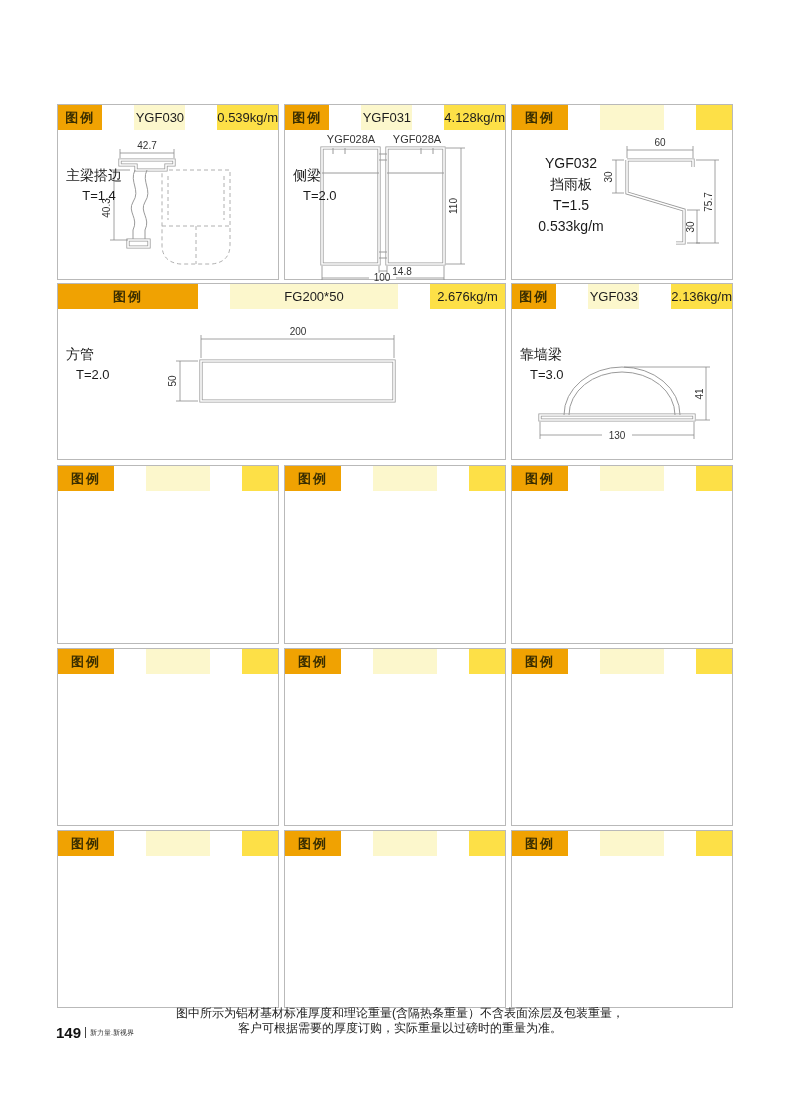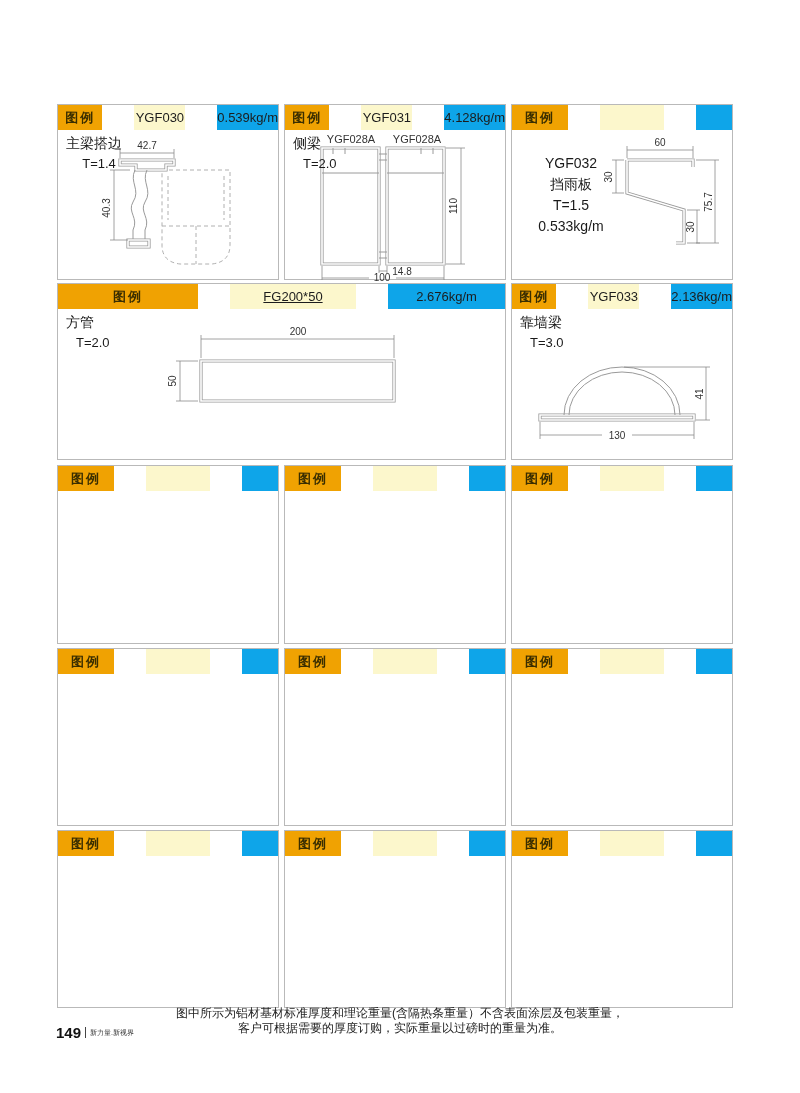--- a/index.html
+++ b/index.html
@@ -8,29 +8,29 @@
     position:relative; width:800px; height:1093px; background:#ffffff;
     font-family:"Liberation Sans", sans-serif; overflow:hidden;
   }
   .cell {
     position:absolute; background:#fff; border:1px solid #b9b9b9;
   }
   .cell-header { display:flex; height:25px; width:100%;gap:32px; }
   .seg { display:flex; align-items:center; justify-content:center; font-size:13px; height:100%; }
   .seg-legend { background:#F0A202; color:#3A2E00; font-weight:bold; letter-spacing:2px; }
   .seg-code   { background:#FCF7CC; color:#1c1c1c; }
-  .seg-weight { background:#0ea5e9; color:#1c1c1c; }
+  .seg-weight { background:#fde047; color:#1c1c1c; }
   .cell .seg-legend { width:56px; }
   .cell .seg-code   { width:64px; }
   .cell .seg-weight { flex:1; }
   .cell-wide .seg-legend { width:140px; }
-  .cell-wide .seg-code   { width:126px;text-decoration:underline; }
+  .cell-wide .seg-code   { width:168px; }
   .cell-body { position:relative; width:100%; height:calc(100% - 25px); background:#fff; }
   .cell-title { position:absolute; left:8px; top:5px; color:#1a1a1a; z-index:2; }
-  .cell-title .t-name  { font-size:14px; }
+  .cell-title .t-name  { font-size:14px;margin-top:32px; }
   .cell-title .t-thick { font-size:13px; padding-left:10px; margin-top:3px;text-align:center; }
   .c032-textblock { position:absolute; left:4px; top:23px; width:110px; text-align:center;
                     font-size:14px; line-height:21px; color:#1a1a1a; z-index:2; }
   svg { position:absolute; left:0; top:0; overflow:visible; }
   .wall-o { fill:none; stroke:#9a9a9a; stroke-width:3.2; }
   .wall-i { fill:none; stroke:#ffffff; stroke-width:1.6; }
   .thin   { fill:none; stroke:#9a9a9a; stroke-width:1; }
   .dimln  { stroke:#8c8c8c; stroke-width:0.8; fill:none; }
   .dash   { fill:none; stroke:#b0b0b0; stroke-width:1; stroke-dasharray:4 3; }
   .dimtx  { font-size:10px; fill:#333; font-family:"Liberation Sans",sans-serif; }

